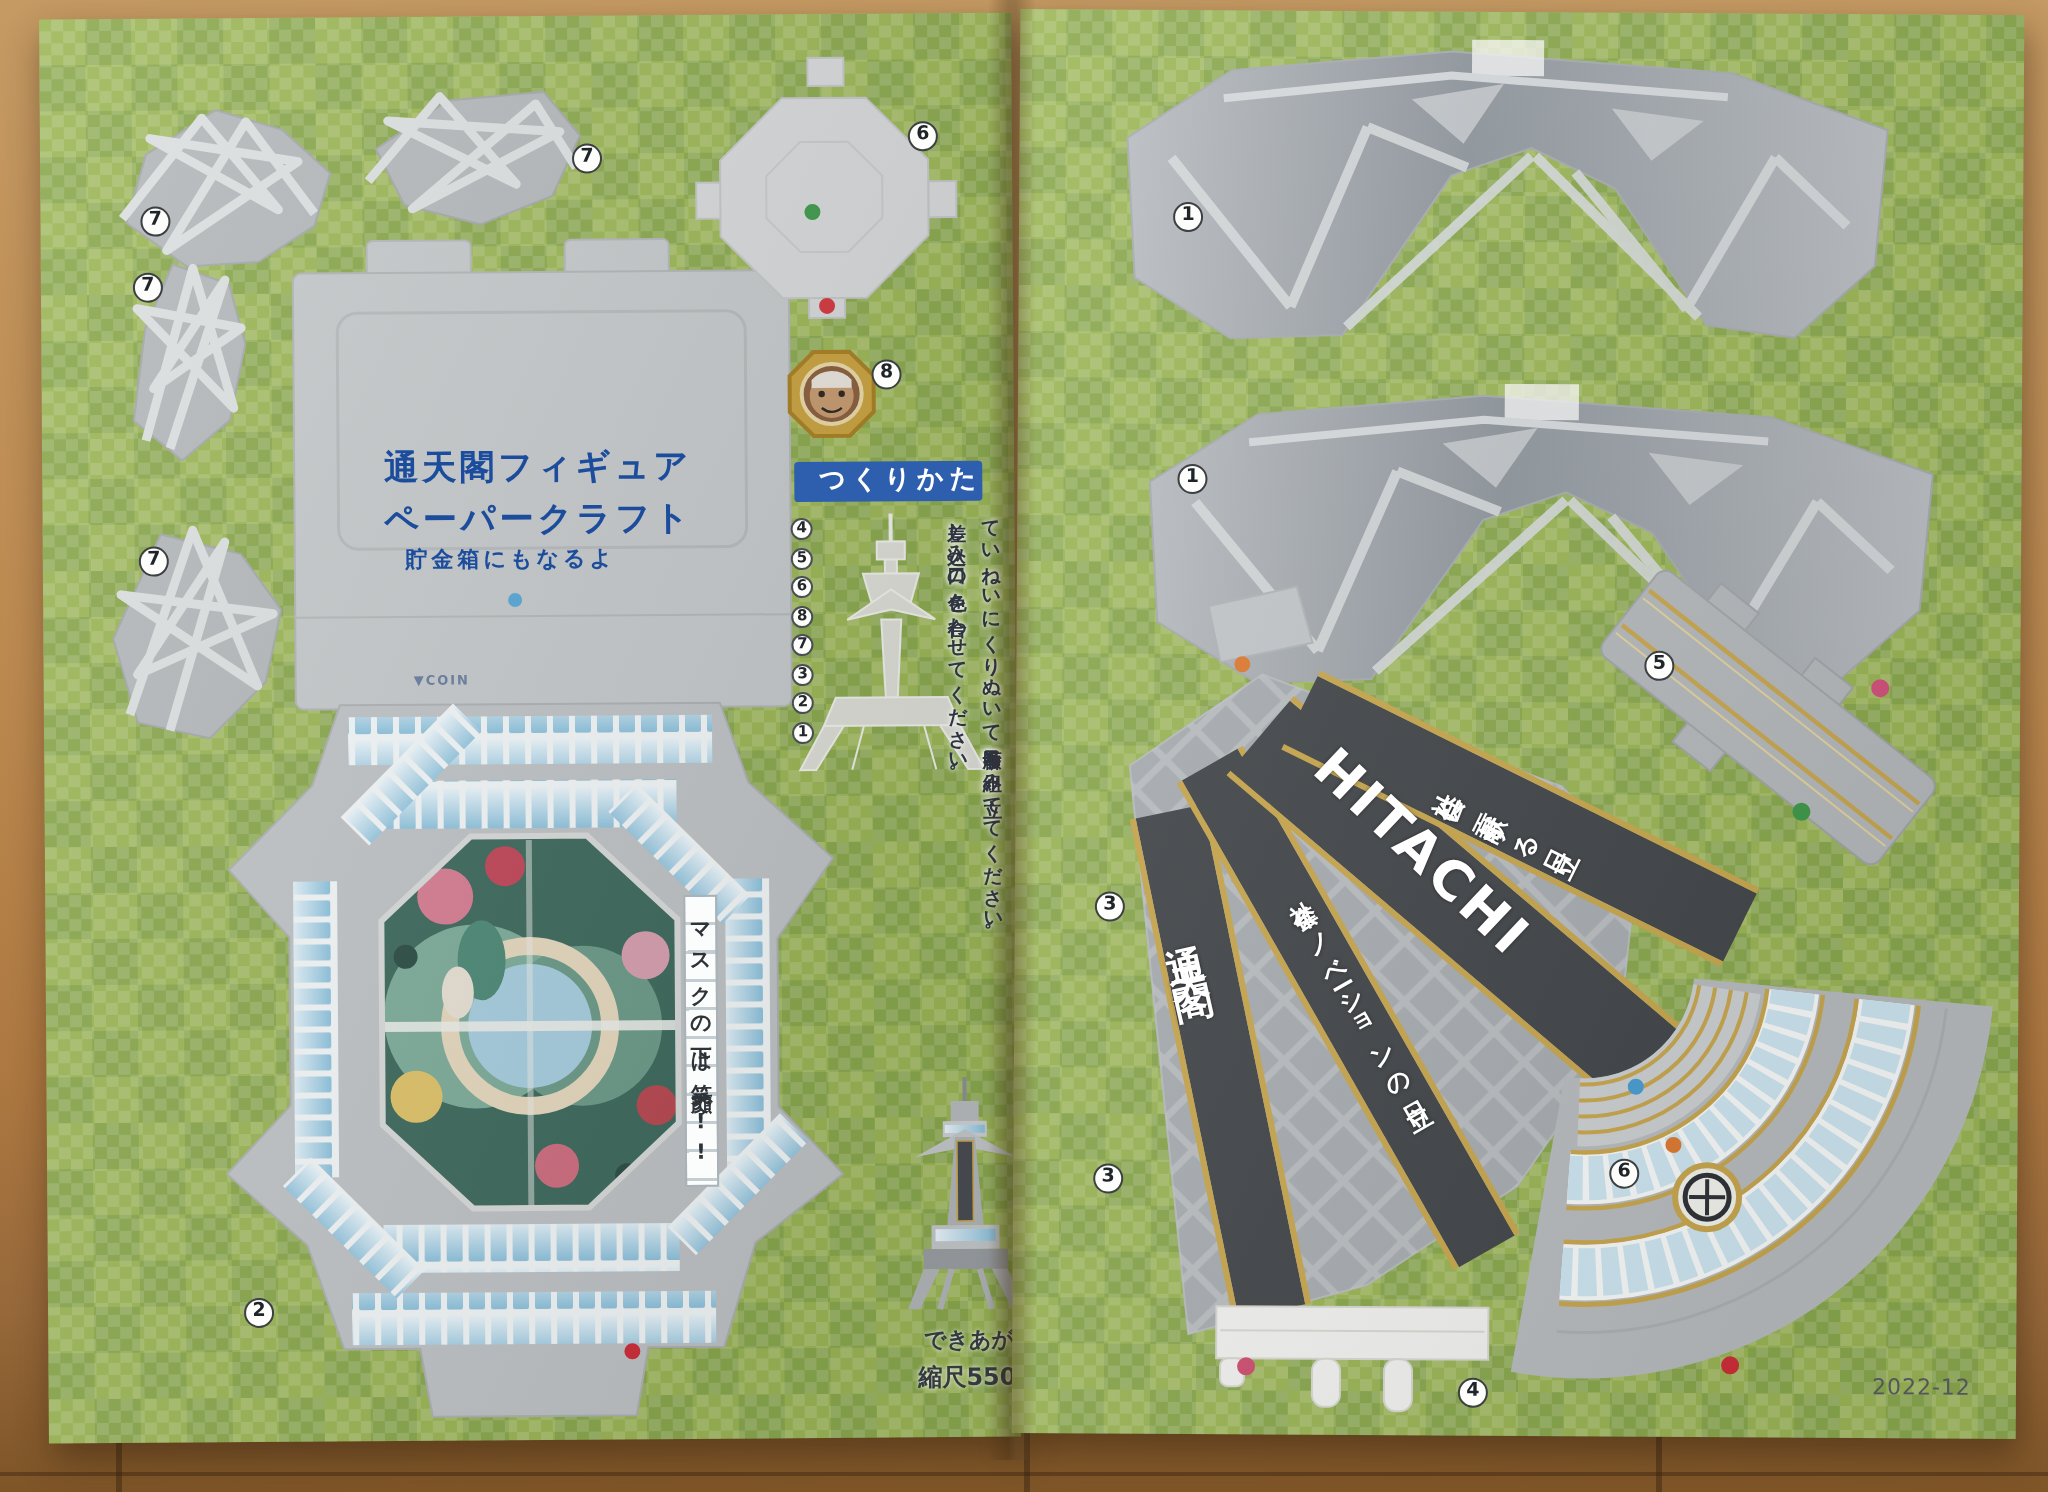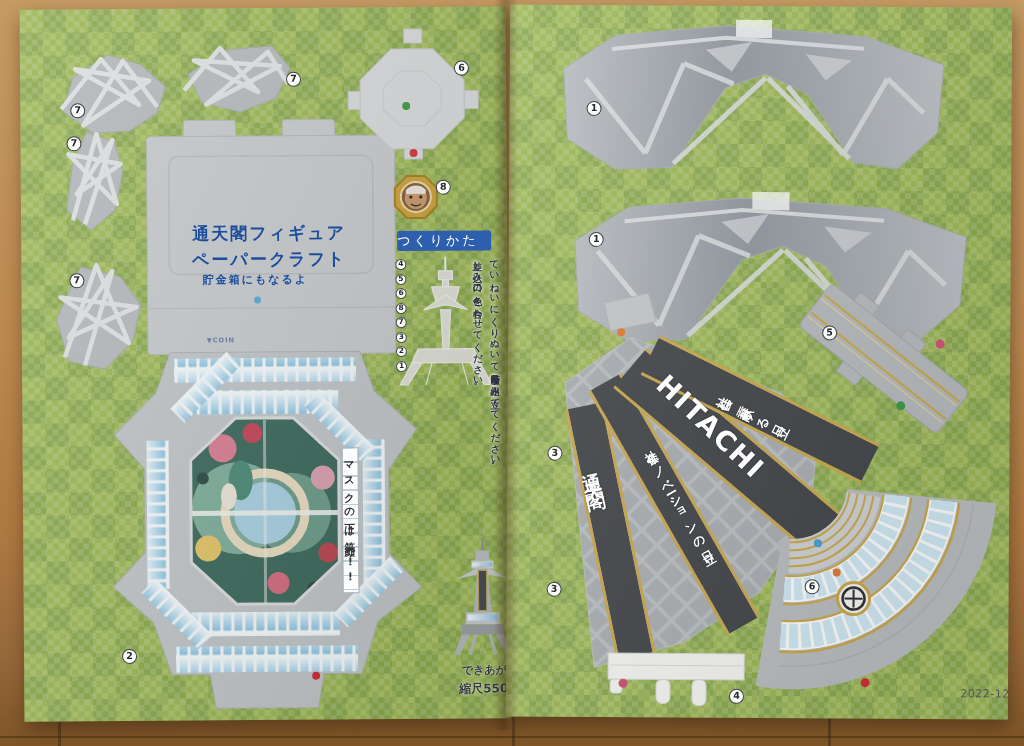--- a/index.html
+++ b/index.html
@@ -22,22 +22,22 @@
     background:linear-gradient(90deg,rgba(60,40,15,0) 0%,rgba(60,40,15,.30) 42%,rgba(95,72,40,.42) 58%,rgba(60,40,15,0) 100%);}
   .ov{position:absolute;}
   svg{position:absolute;left:0;top:0;}
   .cnum{position:absolute;width:15px;height:15px;border-radius:50%;background:#fdfdfb;
     border:1.5px solid #3c4043;color:#1f2428;font-size:9.5px;line-height:12px;font-weight:bold;
     text-align:center;box-sizing:border-box;z-index:6;}
   .scnum{position:relative;width:11px;height:11px;border-radius:50%;background:#fdfdfb;
     border:1.2px solid #4a4f54;color:#23272b;font-size:7.5px;line-height:8.5px;font-weight:bold;
     text-align:center;box-sizing:border-box;}
   .title-l{color:#1c4d9d;font-weight:bold;text-align:center;letter-spacing:2px;z-index:6;}
-  .howto-band{background:#2e5fae;color:#fff;font-weight:normal;font-size:13px;line-height:20px;
-    text-align:left;letter-spacing:3px;border-radius:2px;z-index:6;}
+  .howto-band{background:#2e5fae;color:#fff;font-weight:bold;font-size:13px;line-height:20px;
+    text-align:right;letter-spacing:3px;border-radius:2px;z-index:6;}
   .howto-steps{display:flex;flex-direction:column;gap:3.5px;z-index:6;}
   .vtext{writing-mode:vertical-rl;text-orientation:upright;}
   .instr{writing-mode:vertical-rl;font-size:9.5px;font-weight:bold;color:#2f3540;line-height:17px;
     letter-spacing:.5px;text-shadow:0 0 2px rgba(255,255,255,.95),0 0 4px rgba(255,255,255,.7);z-index:6;}
   .maskcol{writing-mode:vertical-rl;text-orientation:upright;z-index:6;
     background:repeating-linear-gradient(180deg,#fbfcfc 0 12.6px,#c3cdd2 12.6px 14.2px);
     border:1px solid #a8b2b8;font-weight:bold;font-size:10.5px;letter-spacing:3.2px;color:#2e3338;
     padding:2px 1px;box-sizing:border-box;text-align:center;}
   .band-text{color:#fff;font-weight:bold;text-shadow:0 0 2px rgba(0,0,0,.45);z-index:6;}
   .caption{font-weight:bold;color:#343a3f;text-align:center;
@@ -357,17 +357,17 @@
     <div class="ov band-text vtext" style="left:219px;top:330px;width:22px;height:156px;font-size:12.5px;letter-spacing:3px;transform:rotate(-64deg);text-align:center;">社会に貢献する日立</div>
 
     <span class="cnum" style="left:77px;top:96px;">1</span>
     <span class="cnum" style="left:80px;top:227px;">1</span>
     <span class="cnum" style="left:314px;top:319px;">5</span>
     <span class="cnum" style="left:40px;top:441px;">3</span>
     <span class="cnum" style="left:40px;top:577px;">3</span>
     <span class="cnum" style="left:223px;top:683px;">4</span>
     <span class="cnum" style="left:298px;top:573px;">6</span>
 
-    <div class="ov datecode" style="left:447px;top:680px;width:64px;text-align:center;">2022-12</div>
+    <div class="ov datecode" style="left:430px;top:680px;width:64px;text-align:left;">2022-12</div>
   </div>
 
   <div class="spine"></div>
 </div>
 
 </body></html>

